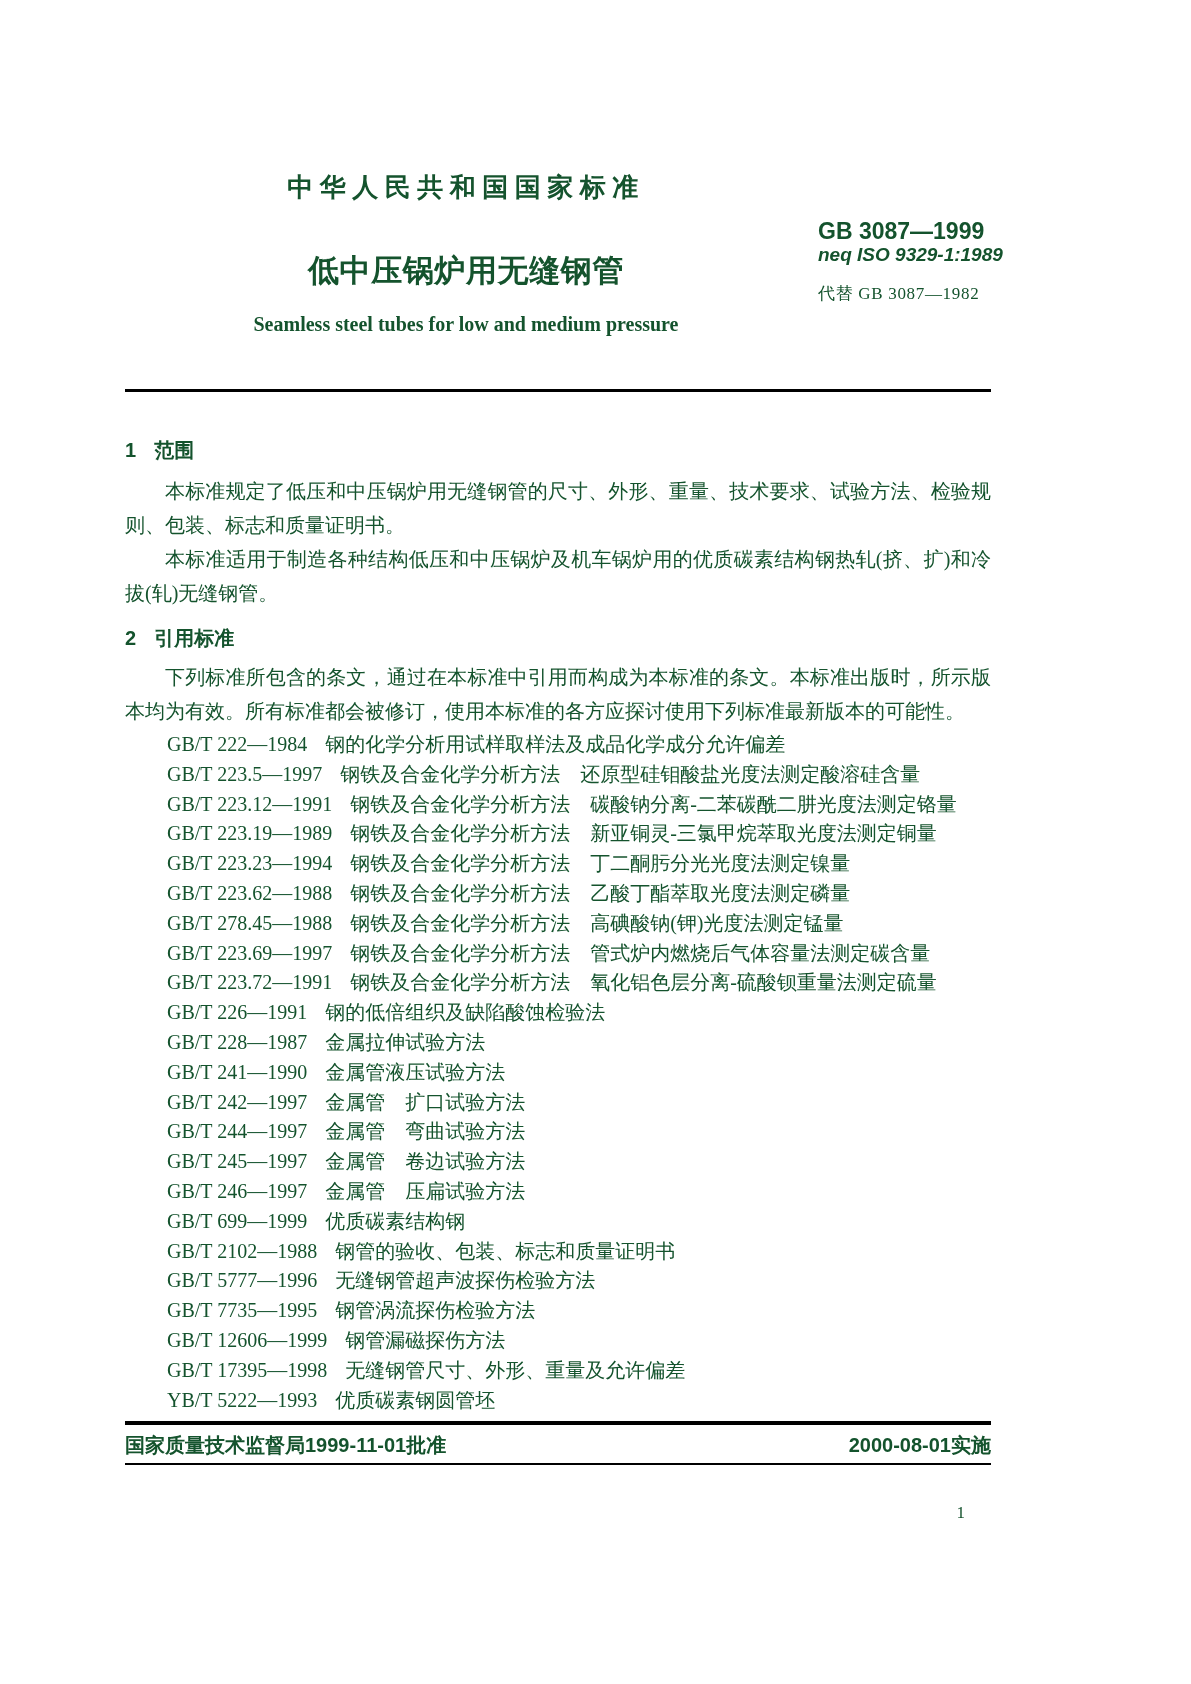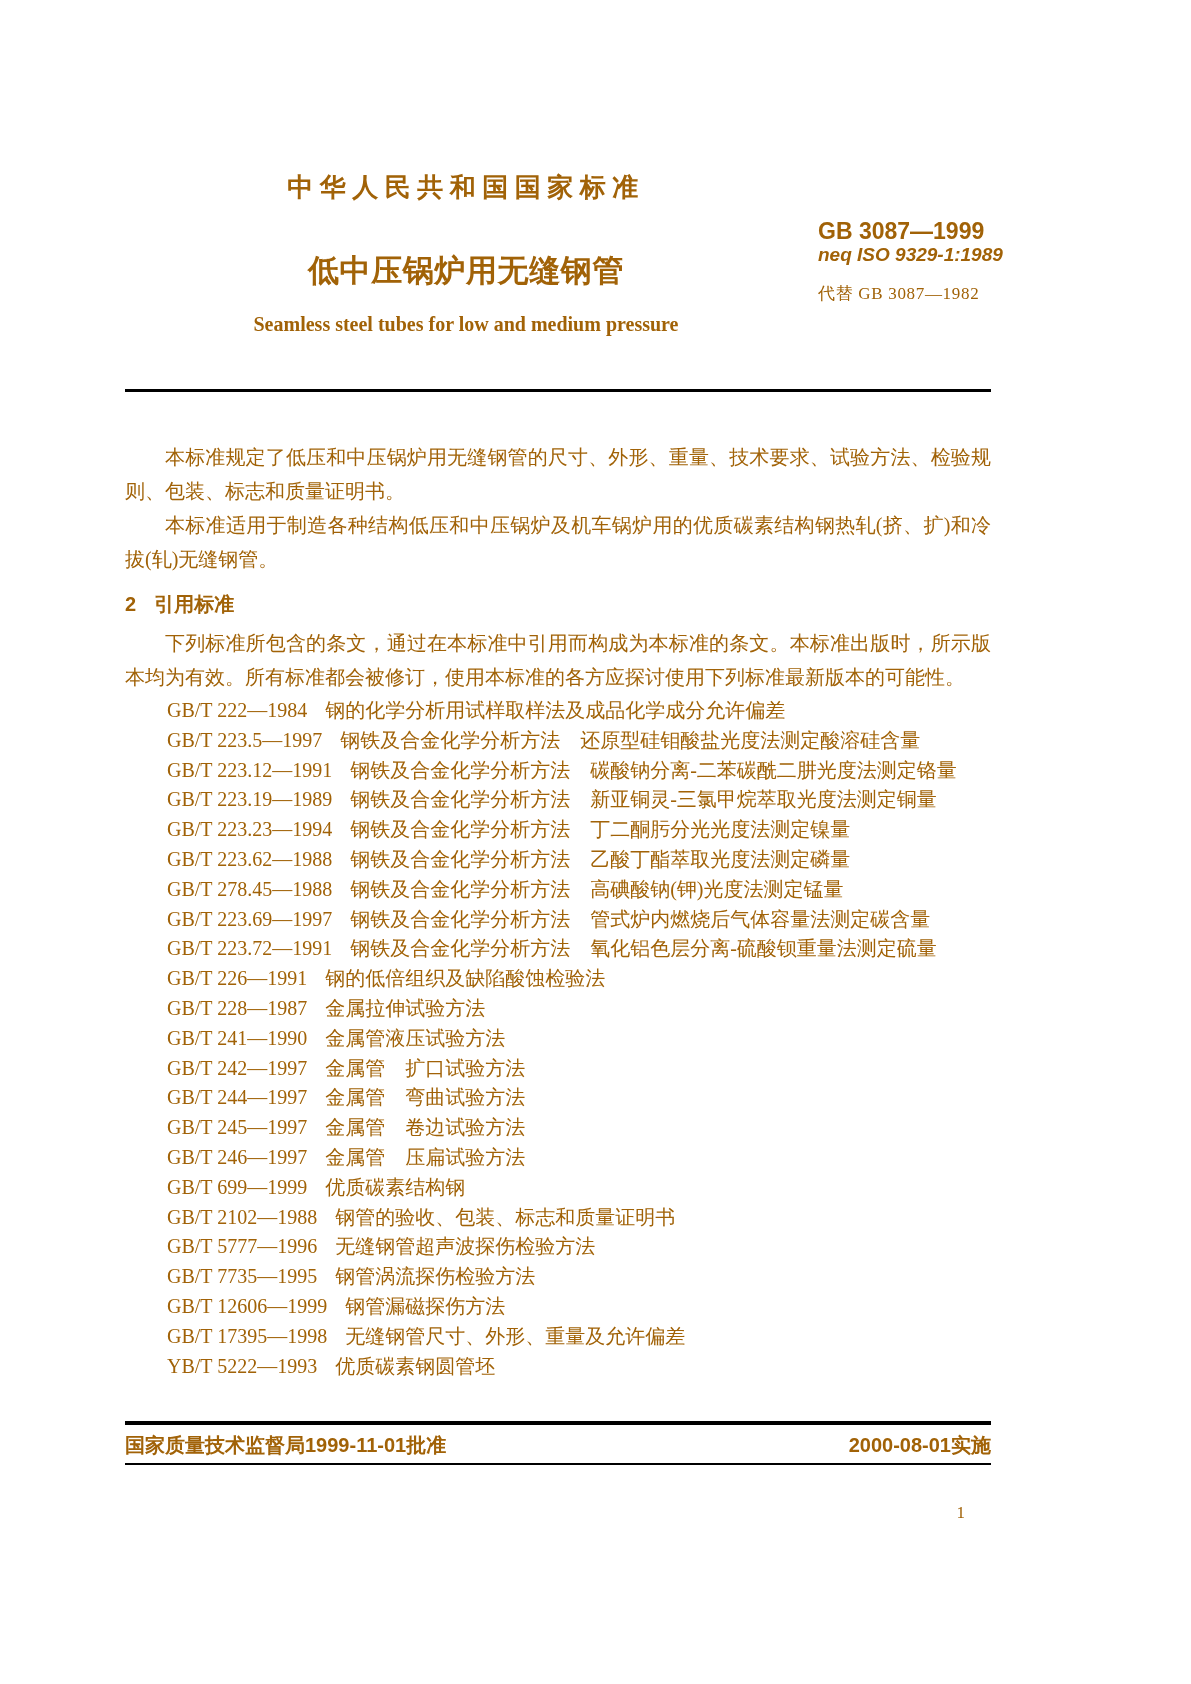--- a/index.html
+++ b/index.html
@@ -2,21 +2,21 @@
 <html><head>
 <meta charset="utf-8">
 <style>
   * { box-sizing: border-box; }
   html, body { margin: 0; padding: 0; background: #ffffff; }
   .page {
     position: relative;
     width: 1191px;
     height: 1684px;
     background: #ffffff;
-    color: #a16207;
+    color: #14532d;
     font-family: "Liberation Serif", serif;
     overflow: hidden;
   }
 
   
   .std-type {
     position: absolute;
     left: 125px; top: 170px; width: 682px;
     text-align: center;
     font-family: "Liberation Sans", sans-serif;
@@ -132,20 +132,21 @@
     <div class="replaces">代替 GB 3087—1982</div>
   </div>
 
   <div class="title-cn">低中压锅炉用无缝钢管</div>
   <div class="title-en">Seamless steel tubes for low and medium pressure</div>
 
   <div class="header-rule"></div>
 
   <div class="body">
 
+    <h2 class="section-heading"><span class="sec-num">1</span><span>范围</span></h2>
 
     <p class="para">本标准规定了低压和中压锅炉用无缝钢管的尺寸、外形、重量、技术要求、试验方法、检验规则、包装、标志和质量证明书。</p>
     <p class="para">本标准适用于制造各种结构低压和中压锅炉及机车锅炉用的优质碳素结构钢热轧(挤、扩)和冷拔(轧)无缝钢管。</p>
 
     <h2 class="section-heading section-2"><span class="sec-num">2</span><span>引用标准</span></h2>
 
     <p class="para">下列标准所包含的条文，通过在本标准中引用而构成为本标准的条文。本标准出版时，所示版本均为有效。所有标准都会被修订，使用本标准的各方应探讨使用下列标准最新版本的可能性。</p>
 
     <div class="ref-list">
     <div class="ref-item"><span class="ref-code">GB/T 222—1984</span><span class="ref-title">钢的化学分析用试样取样法及成品化学成分允许偏差</span></div>

